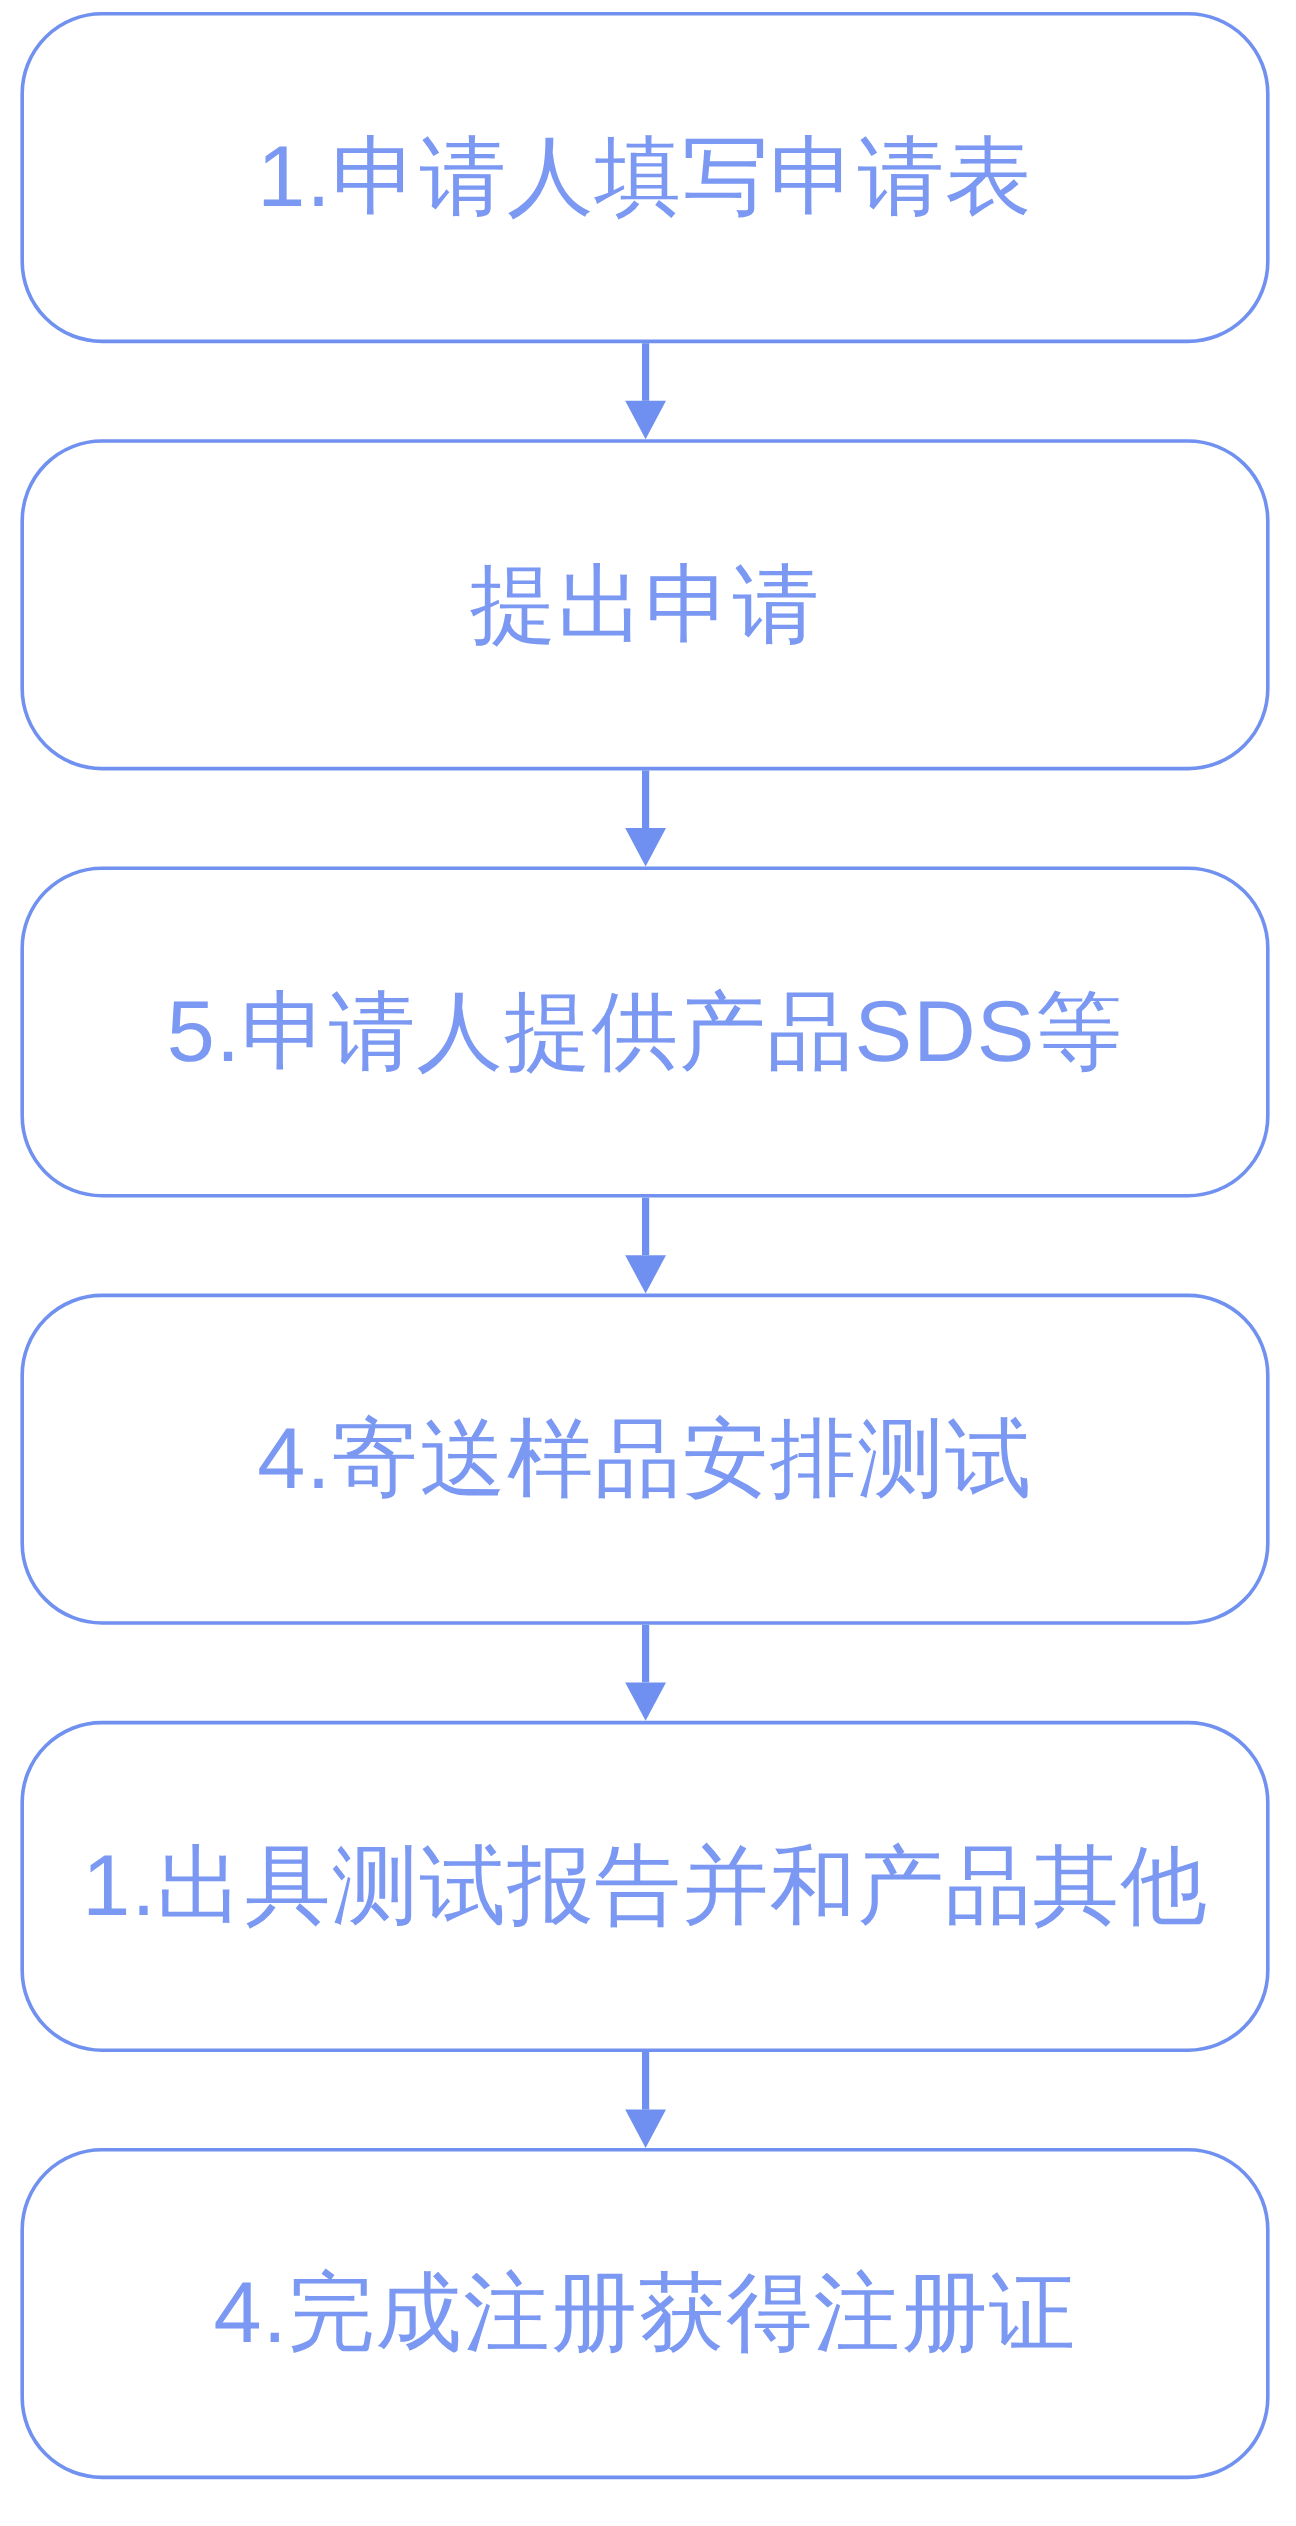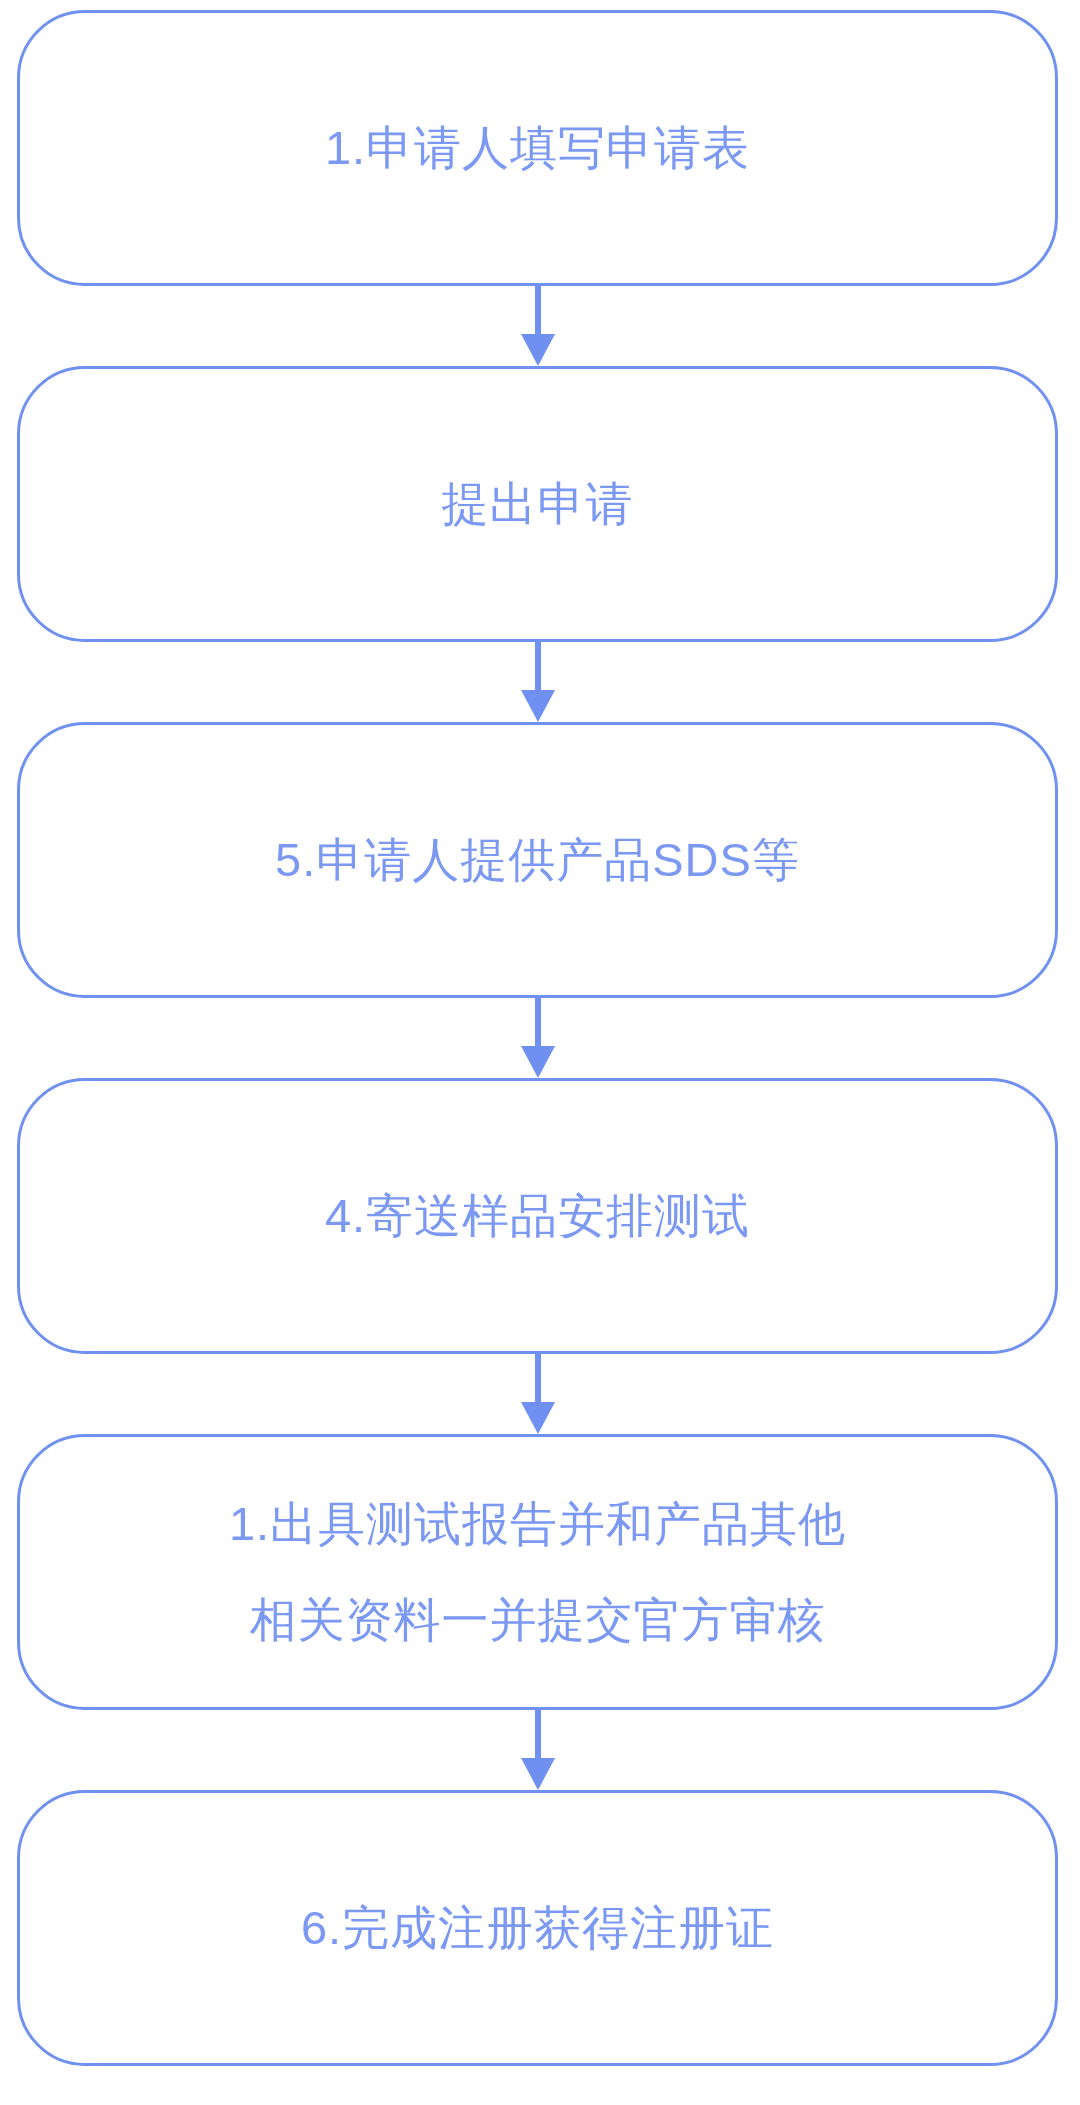--- a/index.html
+++ b/index.html
@@ -36,21 +36,21 @@
     border: 3px solid var(--border-color);
     border-radius: 68px;
     background: var(--bg-color);
     display: flex;
     flex-direction: column;
     justify-content: center;
     align-items: center;
   }
   .flow-box .line {
     color: var(--text-color);
-    font-size: 47px;
+    font-size: 72px;
     font-weight: 300;
     line-height: 96px;
     letter-spacing: 1px;
     text-align: center;
     white-space: nowrap;
   }
   .connector {
     height: 80px;
     display: flex;
     flex-direction: column;
@@ -107,26 +107,25 @@
       <div class="line">4.寄送样品安排测试</div>
     </div>
 
     <div class="connector">
       <div class="stem"></div>
       <div class="head"></div>
     </div>
 
     <div class="flow-box">
       <div class="line">1.出具测试报告并和产品其他</div>
-      <div class="line">相关资料一并提交官方审核</div>
     </div>
 
     <div class="connector">
       <div class="stem"></div>
       <div class="head"></div>
     </div>
 
     <div class="flow-box">
-      <div class="line">6.完成注册获得注册证</div>
+      <div class="line">4.完成注册获得注册证</div>
     </div>
 
   </div>
 </div>
 
 </body></html>

